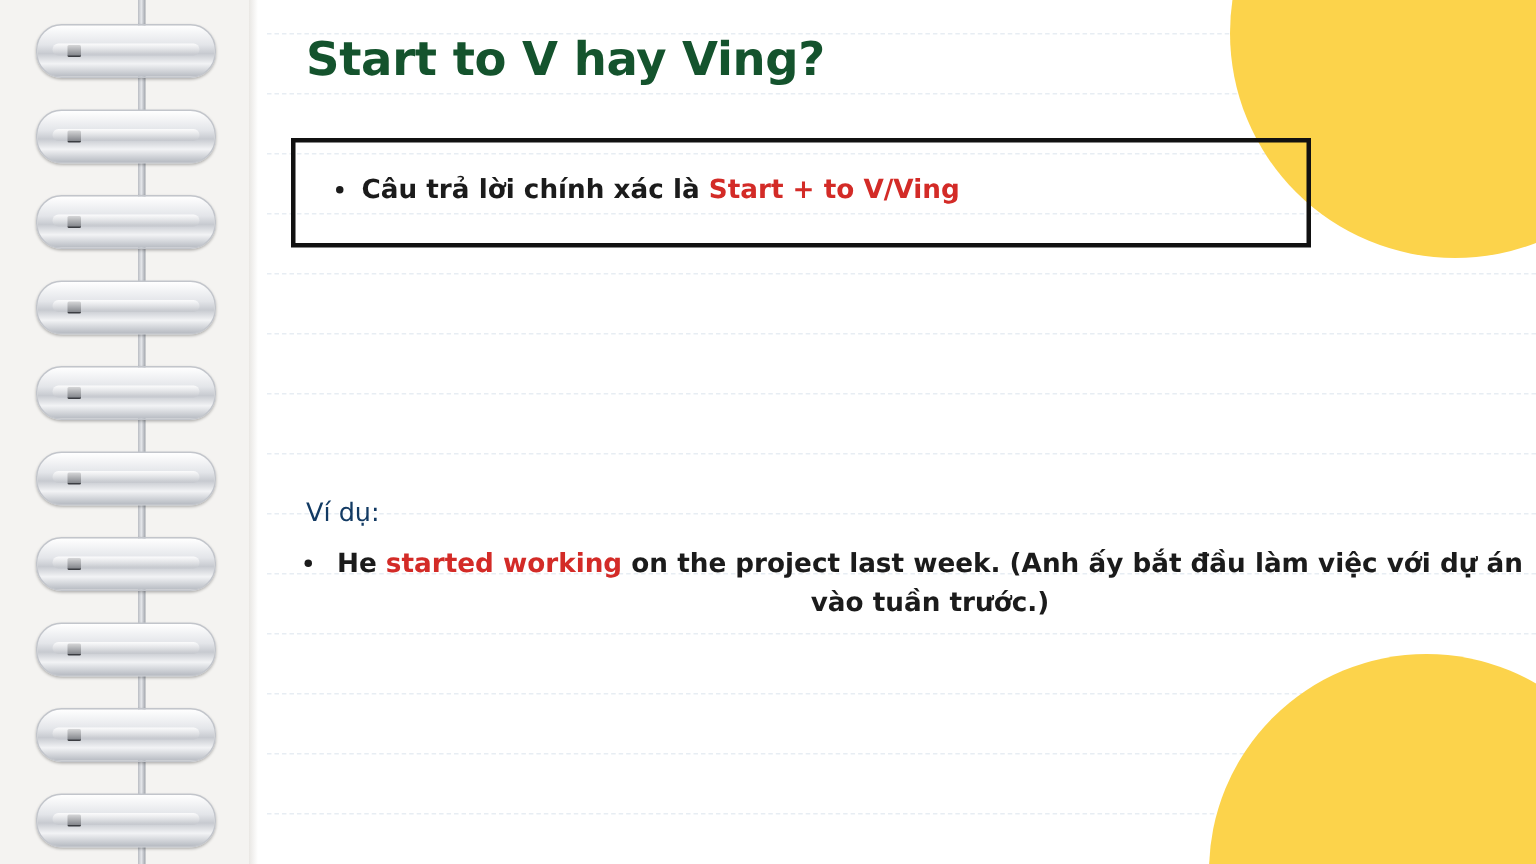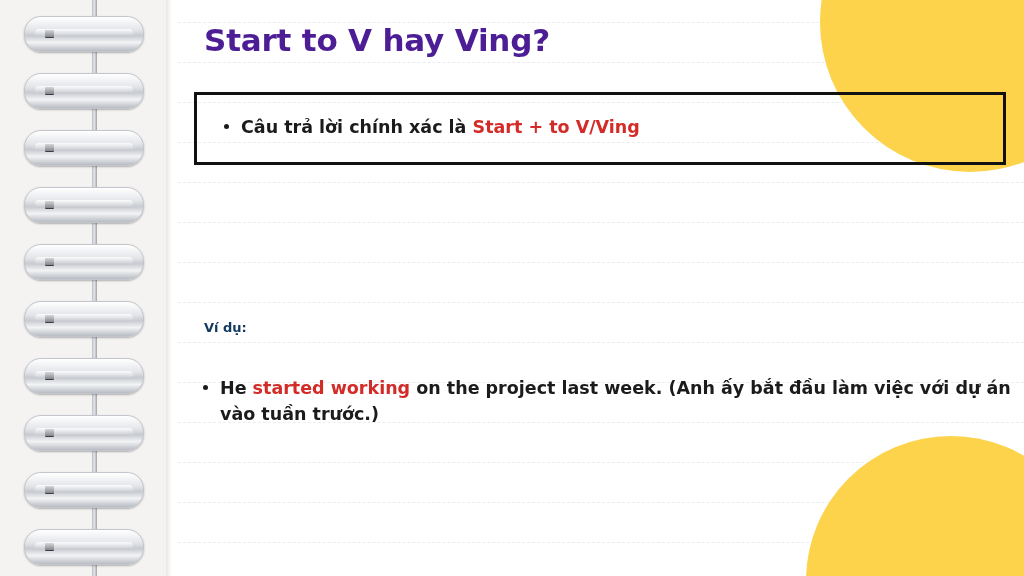--- a/index.html
+++ b/index.html
@@ -116,29 +116,29 @@
     top: 0;
     right: 0;
     bottom: 0;
   }
   .title {
     position: absolute;
     left: 4px;
     top: 22px;
     font-size: 31px;
     font-weight: bold;
-    color: #4c1d95;
+    color: #14532d;
     letter-spacing: -0.2px;
   }
 
   .box {
     position: absolute;
     left: -6px;
     top: 92px;
-    width: 812px;
+    width: 680px;
     border: 3px solid #111111;
     box-sizing: border-box;
     padding: 20px 18px 22px 18px;
     background: transparent;
   }
   ul.bullets {
     margin: 0;
     padding: 0 0 0 26px;
     list-style: none;
   }
@@ -159,34 +159,35 @@
     width: 5px;
     height: 5px;
     border-radius: 50%;
     background: #1b1b1b;
   }
   .red { color: #d32b27; }
 
   .example-label {
     position: absolute;
     left: 4px;
-    top: 320px;
-    font-size: 13px;
-    font-weight: bold;
+    top: 332px;
+    font-size: 17px;
+    font-weight: normal;
     color: #123a63;
   }
 
   .examples {
     position: absolute;
     left: -6px;
-    top: 376px;
+    top: 364px;
     width: 800px;
     padding: 0 0 0 26px;
     margin: 0;
     list-style: none;
+    text-align: center;
   }
   .examples > li {
     position: relative;
     font-size: 17.5px;
     font-weight: bold;
     color: #1b1b1b;
     line-height: 1.48;
     margin-bottom: 10px;
   }
   .examples > li::before {

